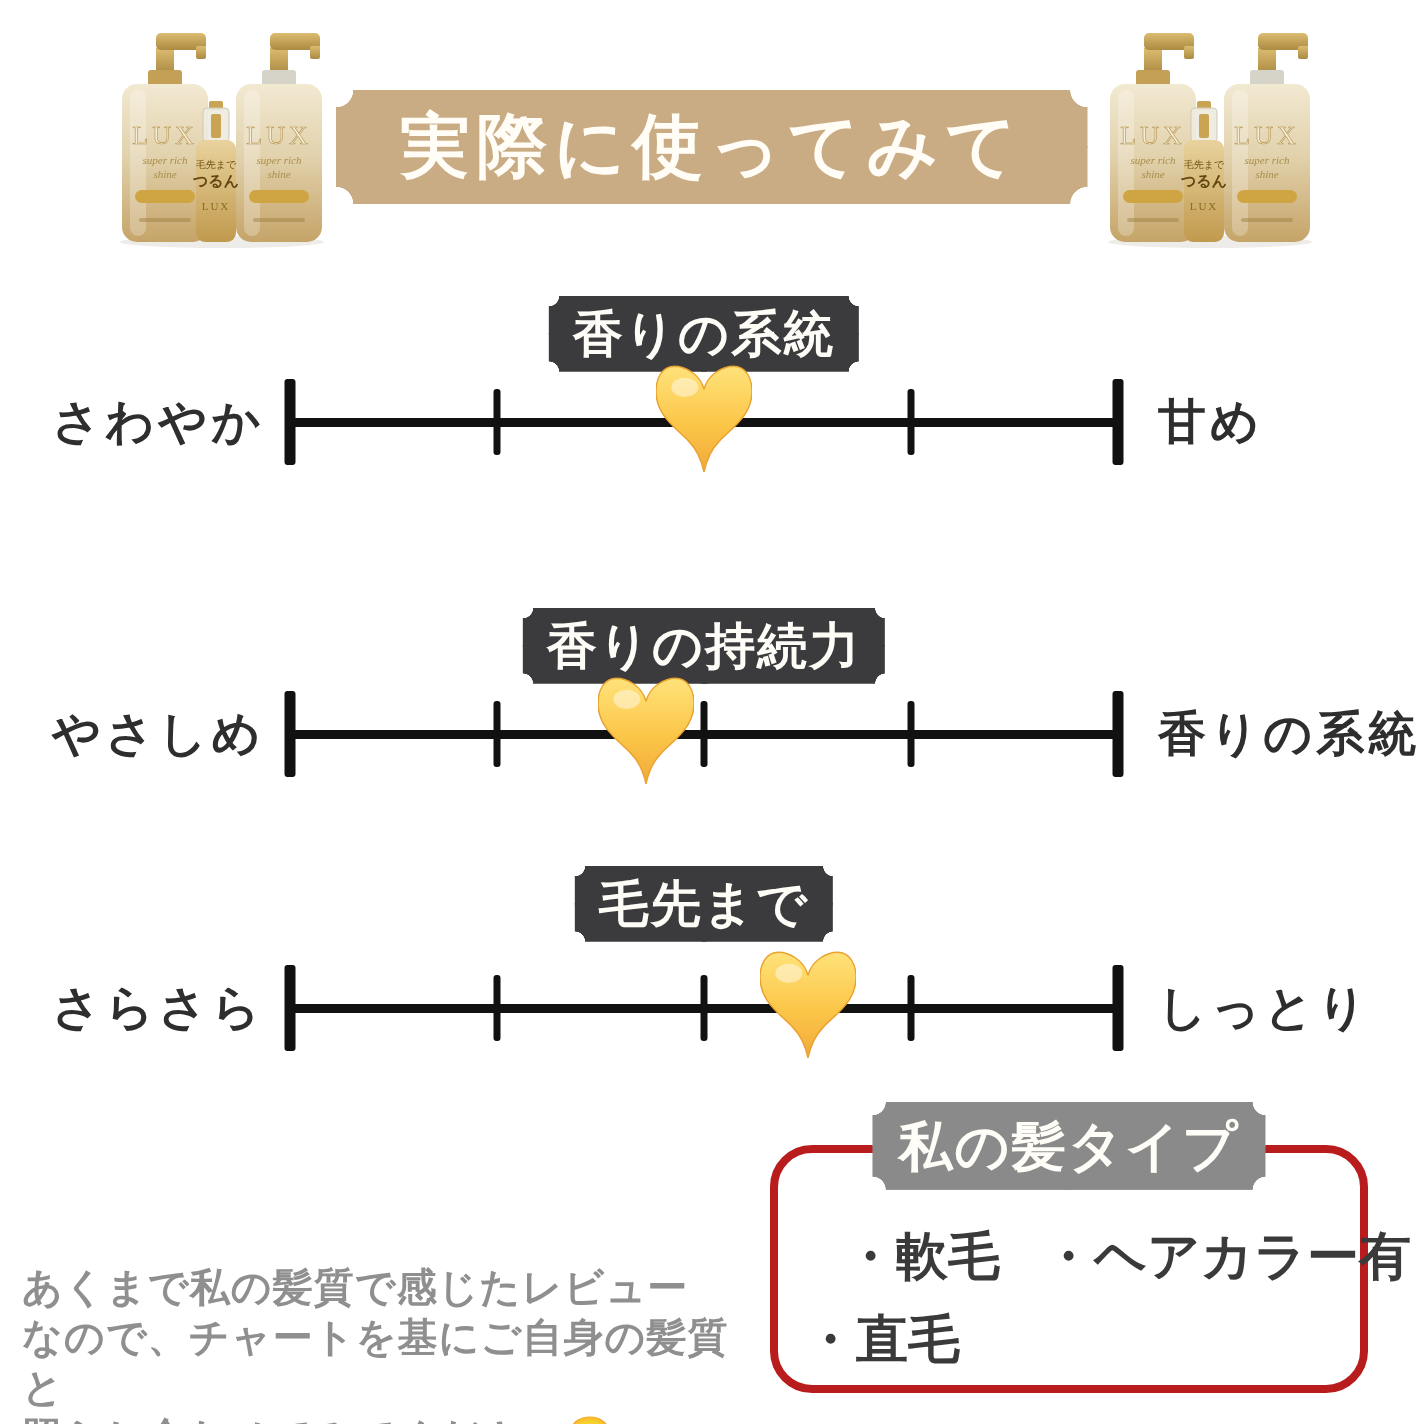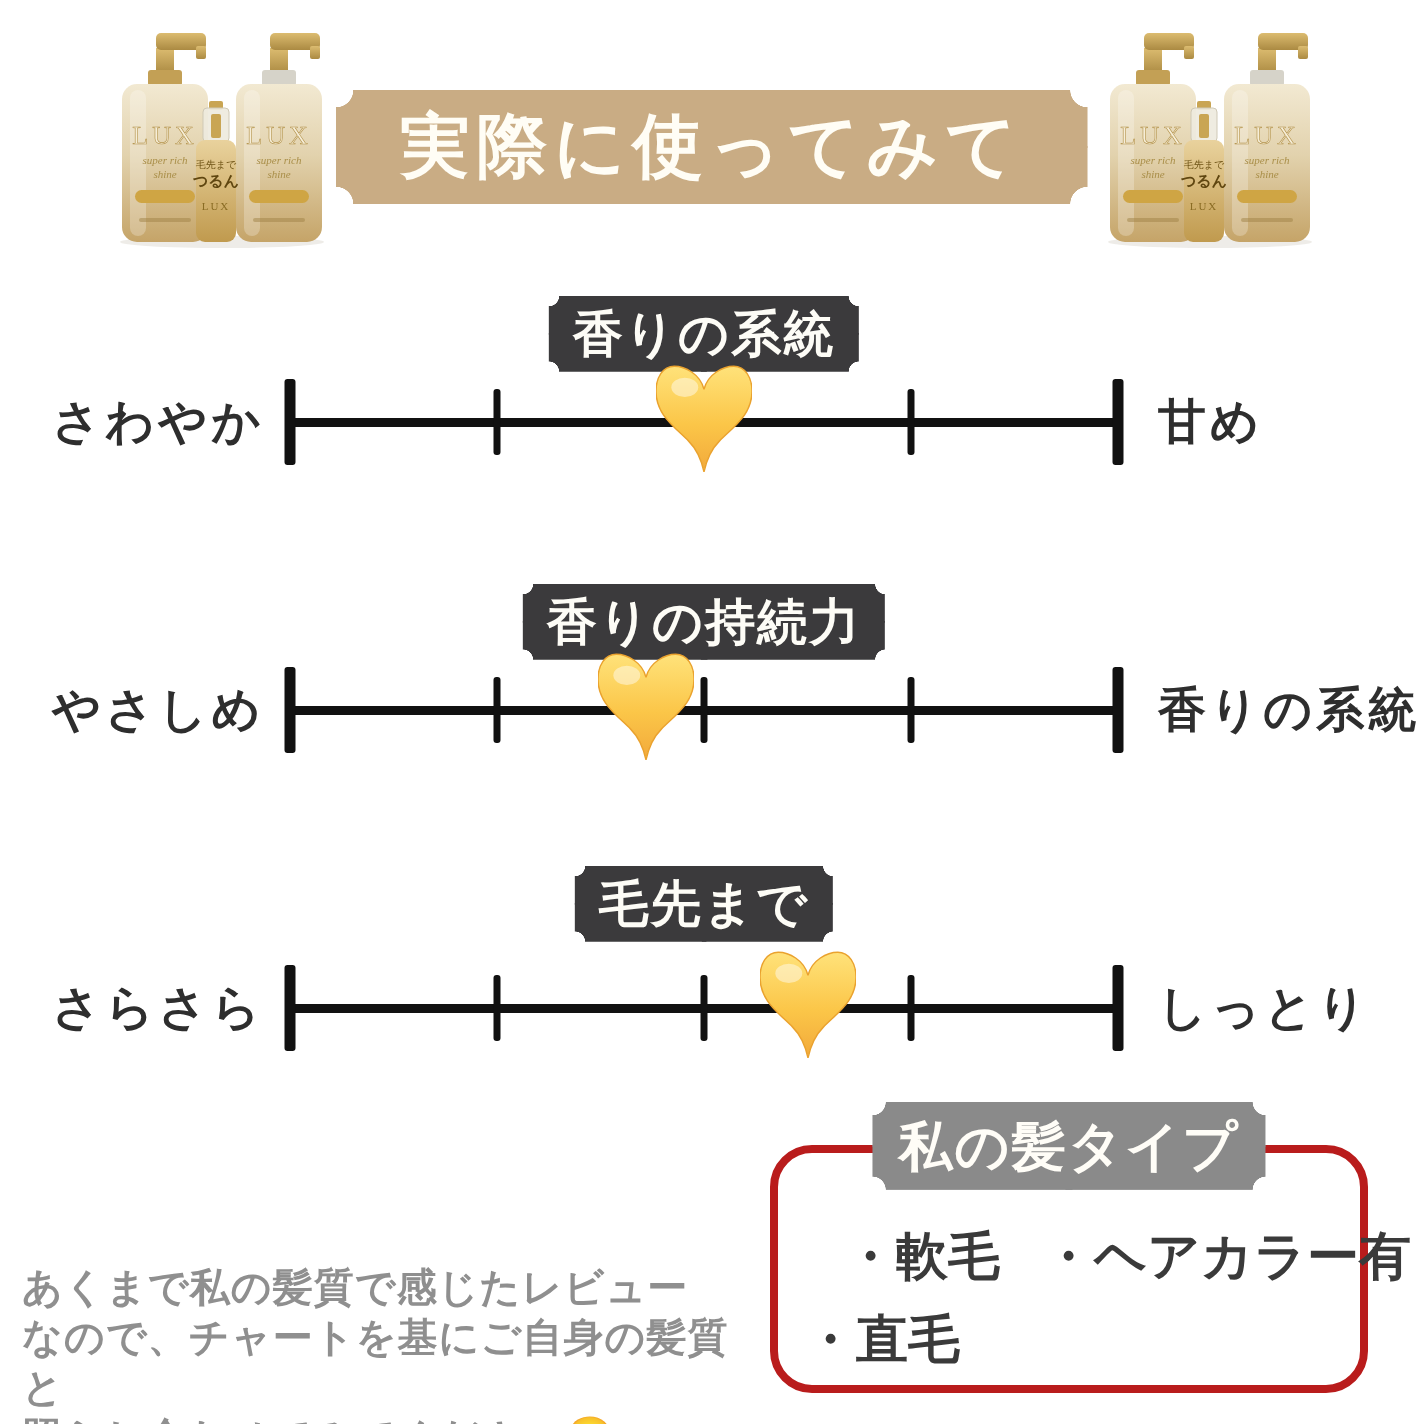--- a/index.html
+++ b/index.html
@@ -170,21 +170,21 @@
       <div class="tick" style="left:25%;"></div>
       <div class="tick" style="left:50%;"></div>
       <div class="tick" style="left:75%;"></div>
       <div class="tick end" style="left:100%;"></div>
       <svg class="heart" viewBox="0 0 100 116" style="left: 50%;">
           <use href="#heart-sym"></use>
         </svg>
     </div>
   </div>
 
-  <div class="scale" style="top:584px;text-decoration:underline;">
+  <div class="scale" style="top:608px;text-decoration:underline;">
     <div class="scale-badge notched">香りの持続力</div>
     <div class="scale-label left" style="top:126px;">やさしめ</div>
     <div class="scale-label right" style="top:126px;">香りの系統</div>
     <div class="track" style="top:126px;">
       <div class="scale-line"></div>
       <div class="tick end" style="left:0%;"></div>
       <div class="tick" style="left:25%;"></div>
       <div class="tick" style="left:50%;"></div>
       <div class="tick" style="left:75%;"></div>
       <div class="tick end" style="left:100%;"></div>

